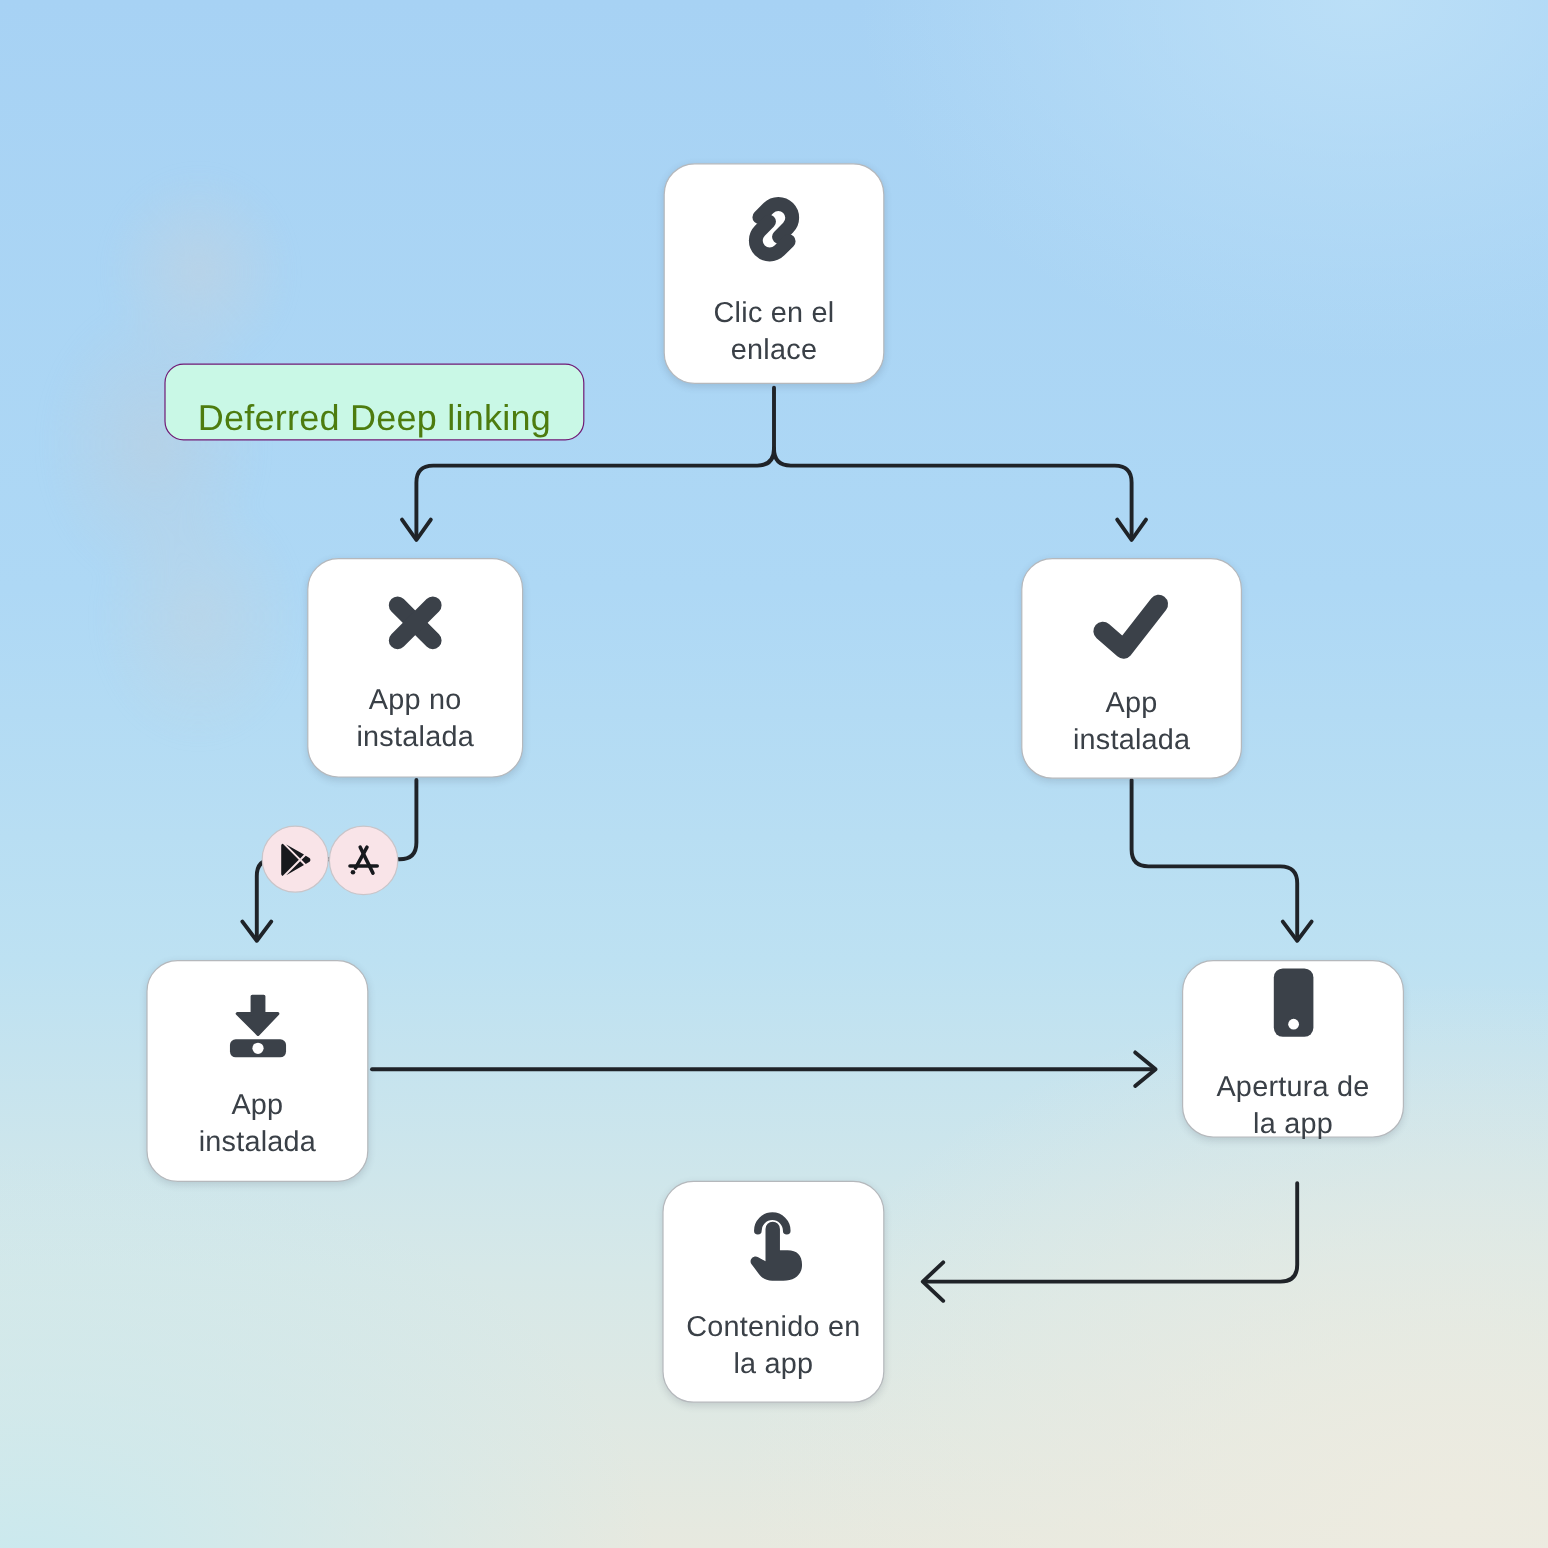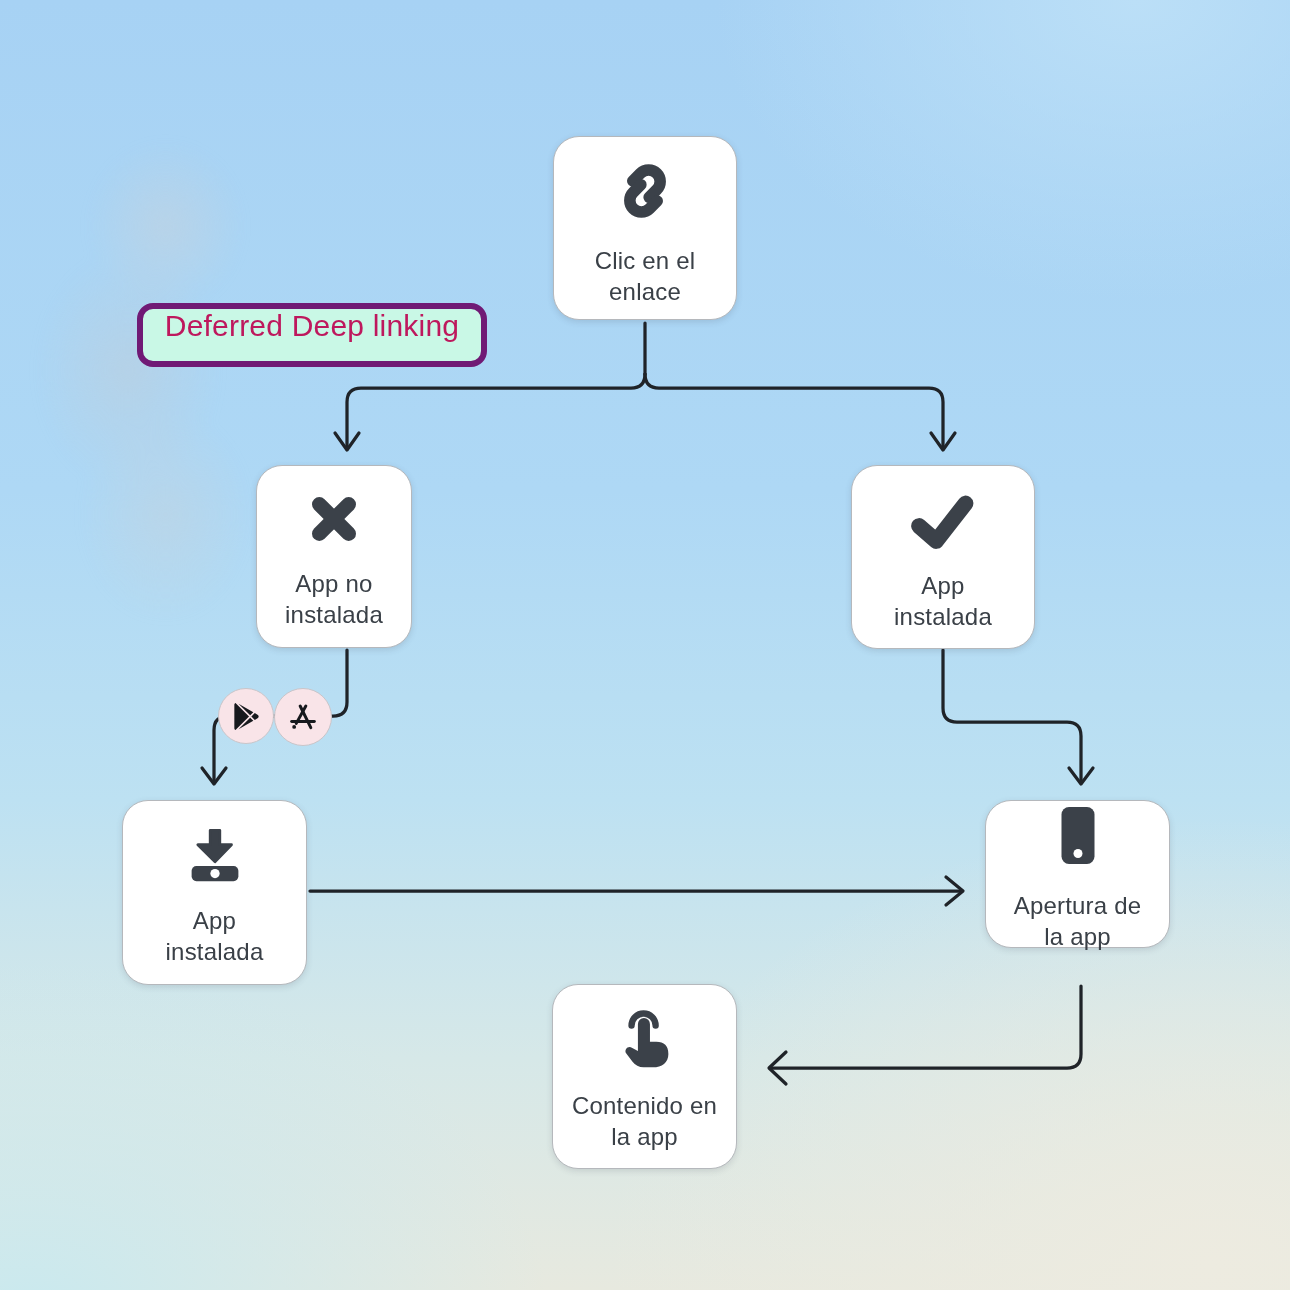--- a/index.html
+++ b/index.html
@@ -31,23 +31,23 @@
     box-shadow:0 2px 6px rgba(60,70,90,.16);
     display:flex;flex-direction:column;align-items:center;justify-content:center;
     gap:17px;padding:6px 10px 2px 10px;text-align:center;
   }
   .node-icon{display:flex;align-items:center;justify-content:center;}
   .node-text{
     font-size:24px;line-height:31px;color:#3a4047;white-space:pre-line;letter-spacing:.2px;
   }
   .tag{
     position:absolute;z-index:3;box-sizing:border-box;
-    background:#c9f8e6;border:6px solid #701a75;border-radius:16px;
-    display:flex;align-items:flex-start;justify-content:center;
-    font-size:30px;font-weight:500;color:#be185d;letter-spacing:.2px;
+    background:#c9f8e6;border:1px solid #701a75;border-radius:16px;
+    display:flex;align-items:flex-end;justify-content:center;
+    font-size:30px;font-weight:500;color:#4d7c0f;letter-spacing:.2px;
   }
   .store-circle{
     position:absolute;z-index:4;box-sizing:border-box;border-radius:50%;
     background:#f9e4e8;border:1.5px solid #c9c5c9;
     display:flex;align-items:center;justify-content:center;
   }
   .ic{display:block;}
 </style>
 </head>
 <body>
@@ -82,21 +82,21 @@
       </svg>
     </div>
     <div class="node-text">Clic en el
 enlace</div>
   </div>
 
   <div class="tag" style="left:137px;top:303px;width:350px;height:64px;">
     <span>Deferred Deep linking</span>
   </div>
 
-  <div class="node" style="left:256px;top:465px;width:156px;height:183px;">
+  <div class="node" style="left:256px;top:465px;width:180px;height:183px;">
     <div class="node-icon">
       <svg class="ic" width="64" height="64" viewBox="0 0 48 48">
         <g stroke="#3b4149" stroke-width="11" stroke-linecap="round">
           <path d="M13 13 L35 35"></path>
             <path d="M35 13 L13 35"></path>
         </g>
       </svg>
     </div>
     <div class="node-text">App no
 instalada</div>

